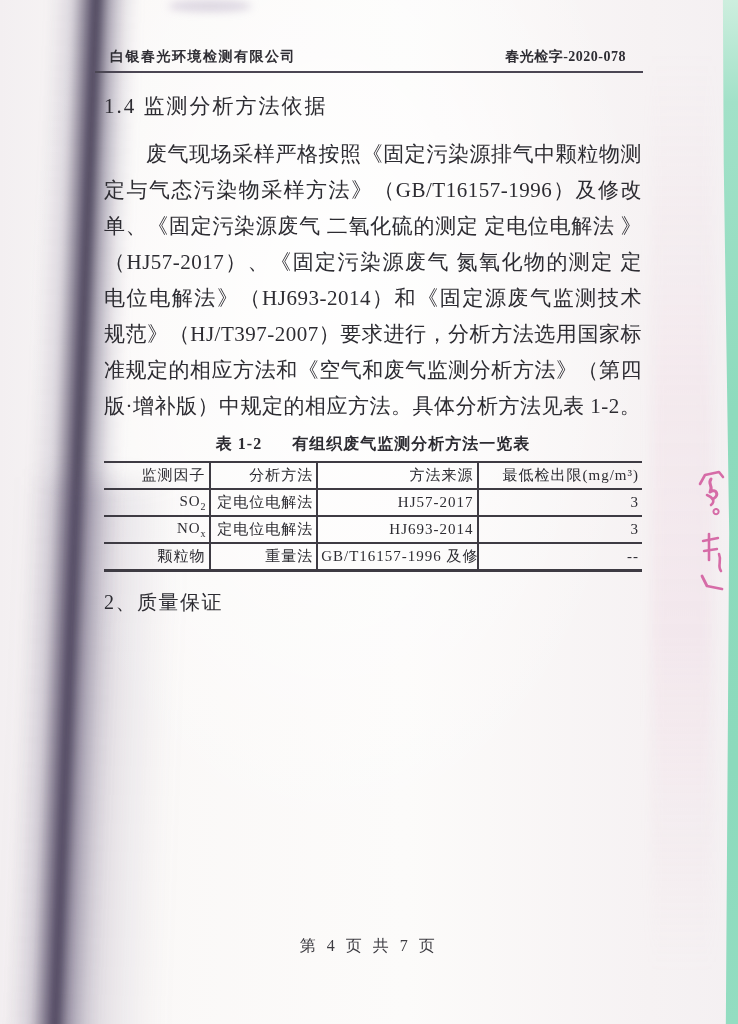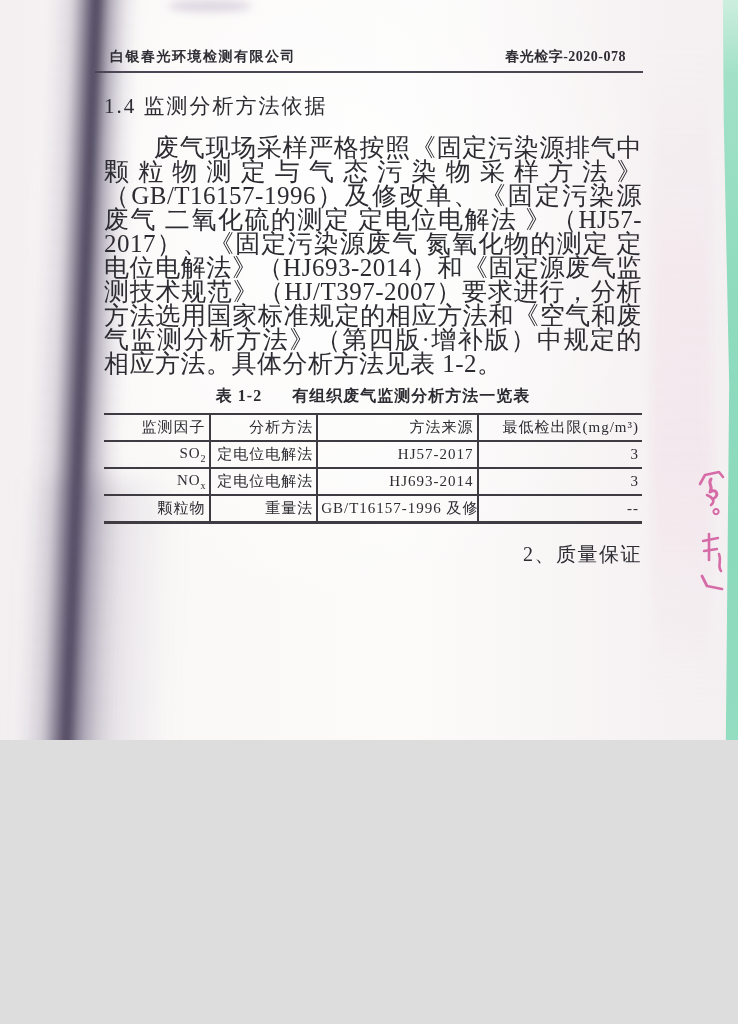--- a/index.html
+++ b/index.html
@@ -1,17 +1,17 @@
 <!DOCTYPE html>
 <html><head>
 <meta charset="utf-8">
 <style>
   html,body{margin:0;padding:0;background:#dddddd;}
   .page{
-    position:relative;width:738px;height:740px;overflow:hidden;
+    position:relative;width:738px;height:1024px;overflow:hidden;
     background:
       radial-gradient(ellipse at 45% 30%, rgba(255,255,255,.9) 0%, rgba(255,255,255,0) 55%),
       linear-gradient(90deg,#f3eff1 0%,#faf8f7 18%,#fcfbfa 55%,#f6f2f3 88%,#f4f0f2 100%);
     font-family:"Liberation Serif","DejaVu Serif",serif;
     color:#2d2c32;
   }
   
   .spine-shadow{
     position:absolute;top:-40px;left:50px;width:92px;height:1140px;
     background:linear-gradient(90deg,
@@ -41,30 +41,30 @@
     clip-path:polygon(28% 0,100% 0,100% 100%,42% 100%,58% 52%,32% 16%);
   }
   .stamp{position:absolute;left:697px;top:468px;width:30px;height:128px;opacity:.85;filter:blur(.3px);}
   
   .hdr-company{position:absolute;top:48px;left:110px;font-size:14px;font-weight:bold;letter-spacing:1.5px;color:#2e2d33;}
   .hdr-docno{position:absolute;top:48px;right:112px;font-size:14px;font-weight:bold;letter-spacing:.5px;color:#2e2d33;}
   .hdr-rule{position:absolute;top:71px;left:95px;width:548px;height:2px;background:#4b4653;}
   
   .content{position:absolute;top:86px;left:104px;width:538px;}
   .sec1-heading{font-size:21px;font-weight:400;letter-spacing:2px;margin:6px 0 16px;}
-  .body-par{font-size:25px;line-height:24px;letter-spacing:.5px;text-indent:2em;text-align:justify;margin:0;}
+  .body-par{font-size:21px;line-height:36px;letter-spacing:.5px;text-indent:2em;text-align:justify;margin:0;}
   .tbl-caption{display:flex;justify-content:center;gap:30px;font-size:16px;font-weight:bold;letter-spacing:1px;margin:10px 0 6px;font-family:Liberation Serif, serif;}
   table.methods{width:100%;border-collapse:collapse;text-align:right;font-size:15px;
     border-top:2px solid #3e3b43;border-bottom:3px solid #3e3b43;table-layout:fixed;}
   table.methods tr{border-bottom:2px solid #3e3b43;}
   table.methods th,table.methods td{height:25px;padding:0 3px;font-weight:normal;letter-spacing:1px;overflow:hidden;white-space:nowrap;}
   table.methods th+th,table.methods td+td{border-left:2px solid #3e3b43;}
   .c1{width:104px}.c2{width:106px}.c3{width:158px}.c4{width:162px}
   sub.chem{font-size:10px;letter-spacing:0;}
-  .sec2-heading{font-size:20px;font-weight:400;letter-spacing:1.5px;margin:17px 0 13px;text-align:right;}
+  .sec2-heading{font-size:20px;font-weight:400;letter-spacing:1.5px;margin:17px 0 13px;}
   .last-line{margin-top:13px;}
   .footer{position:absolute;top:936px;left:0;width:100%;text-align:center;font-size:16px;letter-spacing:3.5px;color:#3c3b41;}
 </style>
 </head>
 <body>
 
 <div class="page">
 
   <div class="spine-shadow"></div>
   <div class="spine-shadow-soft"></div>

